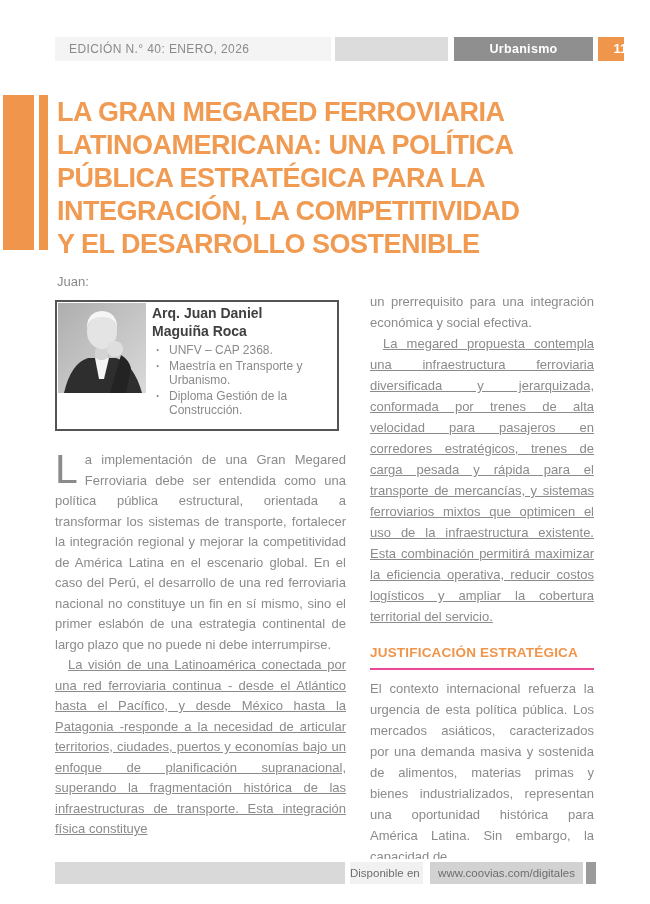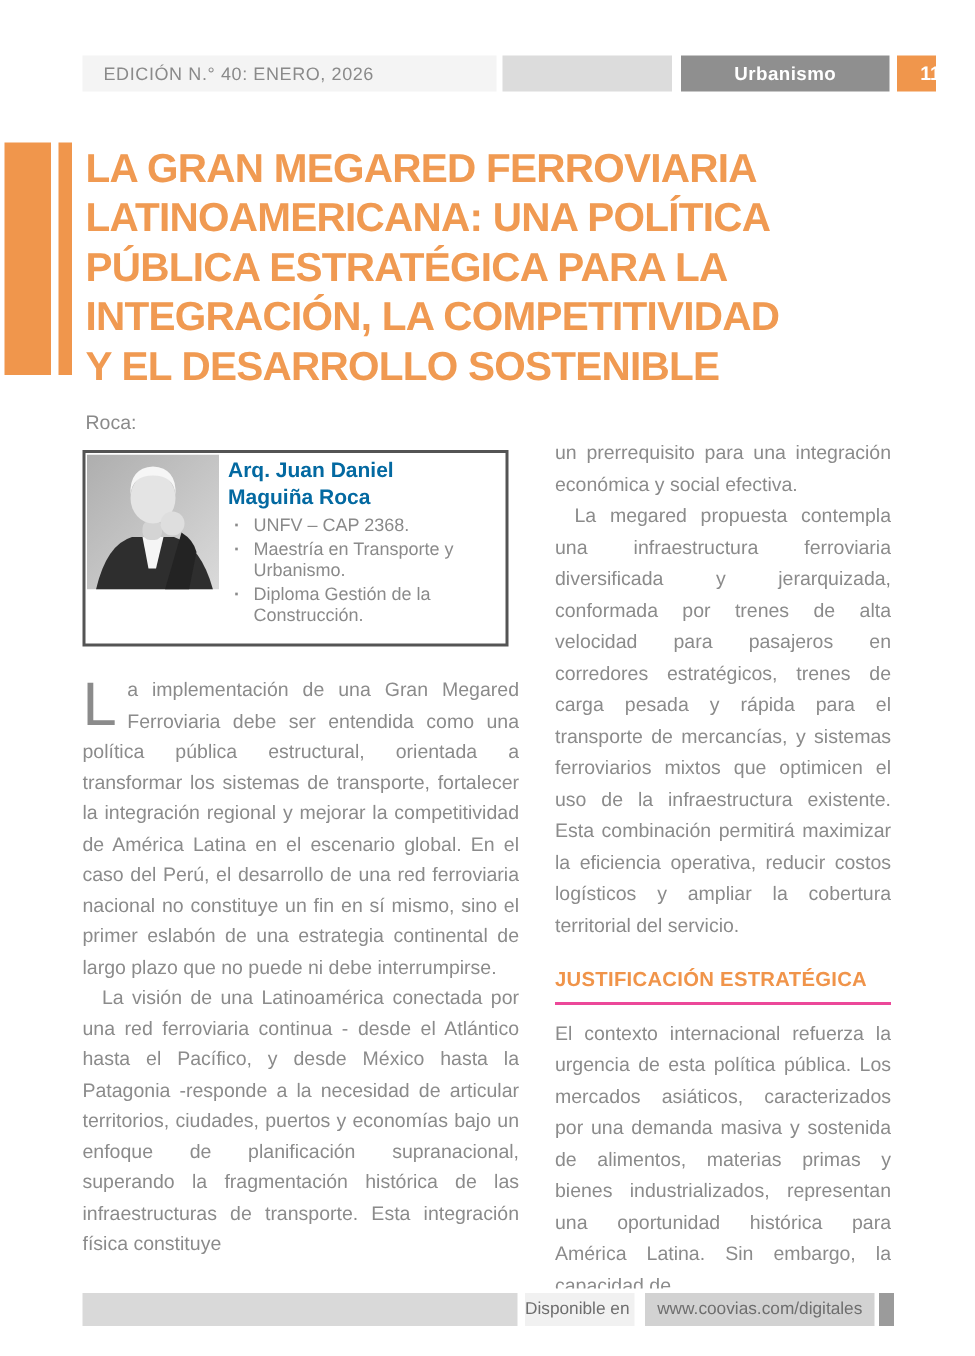--- a/index.html
+++ b/index.html
@@ -31,28 +31,28 @@
   
   .author-label{position:absolute;left:57px;top:274px;font-size:13px;color:#8a8a8a;}
   .author-box{
     position:absolute;left:55px;top:300px;width:284px;height:131px;
     border:2px solid #545454;box-sizing:border-box;background:#ffffff;
     display:flex;align-items:flex-start;
   }
   .photo-wrap{width:88px;height:90px;margin:1px 0 0 1px;flex:0 0 auto;}
   .photo-wrap svg{display:block;}
   .author-info{margin-left:6px;padding-top:2px;width:185px;}
-  .author-name{font-size:14px;font-weight:bold;color:#0369a1;line-height:18px;}
+  .author-name{font-size:14px;font-weight:bold;color:#404040;line-height:18px;}
   .creds{list-style:none;margin:3px 0 0 0;padding:0;font-size:12px;color:#8a8a8a;line-height:14.5px;}
   .creds li{position:relative;padding-left:17px;margin:0 0 1px 0;}
   .creds li::before{content:"·";font-weight:bold;position:absolute;left:4px;top:0;}
   
   .col{position:absolute;color:#8b8b8b;text-align:justify;overflow:hidden;}
   .col p{margin:0;}
-  .col .indent{text-indent:13px;}
+  .col .indent{text-indent:13px;text-decoration:underline;}
   .col-left{left:55px;top:450px;width:291px;height:410px;font-size:13px;line-height:20.5px;}
   .col-right{left:370px;top:291px;width:224px;height:568px;font-size:13px;line-height:21px;}
   .dropcap{
     float:left;font-size:41px;line-height:33px;padding:3px 7px 0 0;color:#8b8b8b;
   }
   .sec-heading{
     margin:15px 0 8px 0;font-size:13.5px;font-weight:bold;color:#f0944a;
     letter-spacing:.2px;border-bottom:2px solid #ec4899;padding-bottom:5px;
     text-align:left;
   }
@@ -77,21 +77,21 @@
   <div class="accent thin"></div>
 
   <h1 class="title">
     <div>LA GRAN MEGARED FERROVIARIA</div>
     <div>LATINOAMERICANA: UNA POLÍTICA</div>
     <div>PÚBLICA ESTRATÉGICA PARA LA</div>
     <div>INTEGRACIÓN, LA COMPETITIVIDAD</div>
     <div>Y EL DESARROLLO SOSTENIBLE</div>
   </h1>
 
-  <div class="author-label">Roca:</div>
+  <div class="author-label">Juan:</div>
   <div class="author-box">
     <div class="photo-wrap">
       <svg width="88" height="90" viewBox="0 0 88 90" aria-hidden="true">
         <defs>
           <linearGradient id="pg" x1="0" y1="0" x2="1" y2="1">
             <stop offset="0" stop-color="#aeaeae"></stop>
             <stop offset="1" stop-color="#dadada"></stop>
           </linearGradient>
         </defs>
         <rect width="88" height="90" fill="url(#pg)"></rect>

